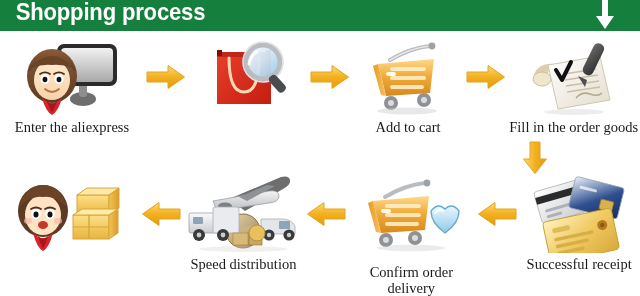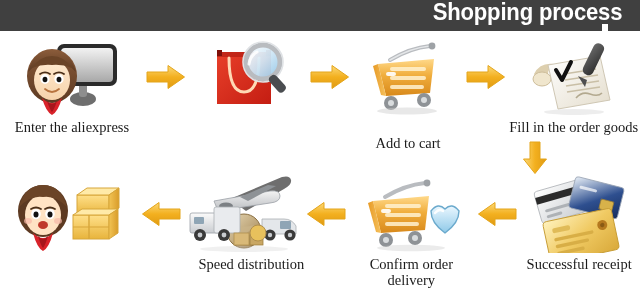--- a/index.html
+++ b/index.html
@@ -14,25 +14,24 @@
     font-family: "Liberation Serif", "DejaVu Serif", serif;
     position: relative;
   }
 
   
   .header {
     position: absolute;
     left: 0; top: 0;
     width: 640px;
     height: 31px;
-    background: #404040;
+    background: #15803d;
     display: flex;
-    align-items: flex-end;
+    align-items: flex-start;
     justify-content: space-between;
-    flex-direction: column;
   }
   .header-title {
     color: #ffffff;
     font-family: "Liberation Sans Narrow", "Liberation Sans", sans-serif;
     font-weight: bold;
     font-size: 24px;
     letter-spacing: -0.2px;
     transform: scaleX(0.92);
     transform-origin: left center;
     padding-left: 17px;
@@ -79,26 +78,26 @@
   .connector {
     display: flex;
     align-items: center;
     justify-content: center;
     height: 78px;
   }
 
   
   .w-enter   { width: 152px; }
   .w-search  { width: 128px; }
-  .w-cart    { width: 118px; gap: 16px; }
+  .w-cart    { width: 118px; }
   .w-form    { width: 140px; }
 
   .w-confirm-receipt { width: 152px; }
-  .w-speed           { width: 132px; align-items: flex-end; }
-  .w-delivery        { width: 140px; }
+  .w-speed           { width: 132px; }
+  .w-delivery        { width: 140px; gap: 8px; }
   .w-payment         { width: 132px; }
 
   .c-1 { width: 46px; }
 
   
   .vconnector {
     position: absolute;
     left: 515px;
     top: 140px;
     width: 40px;

